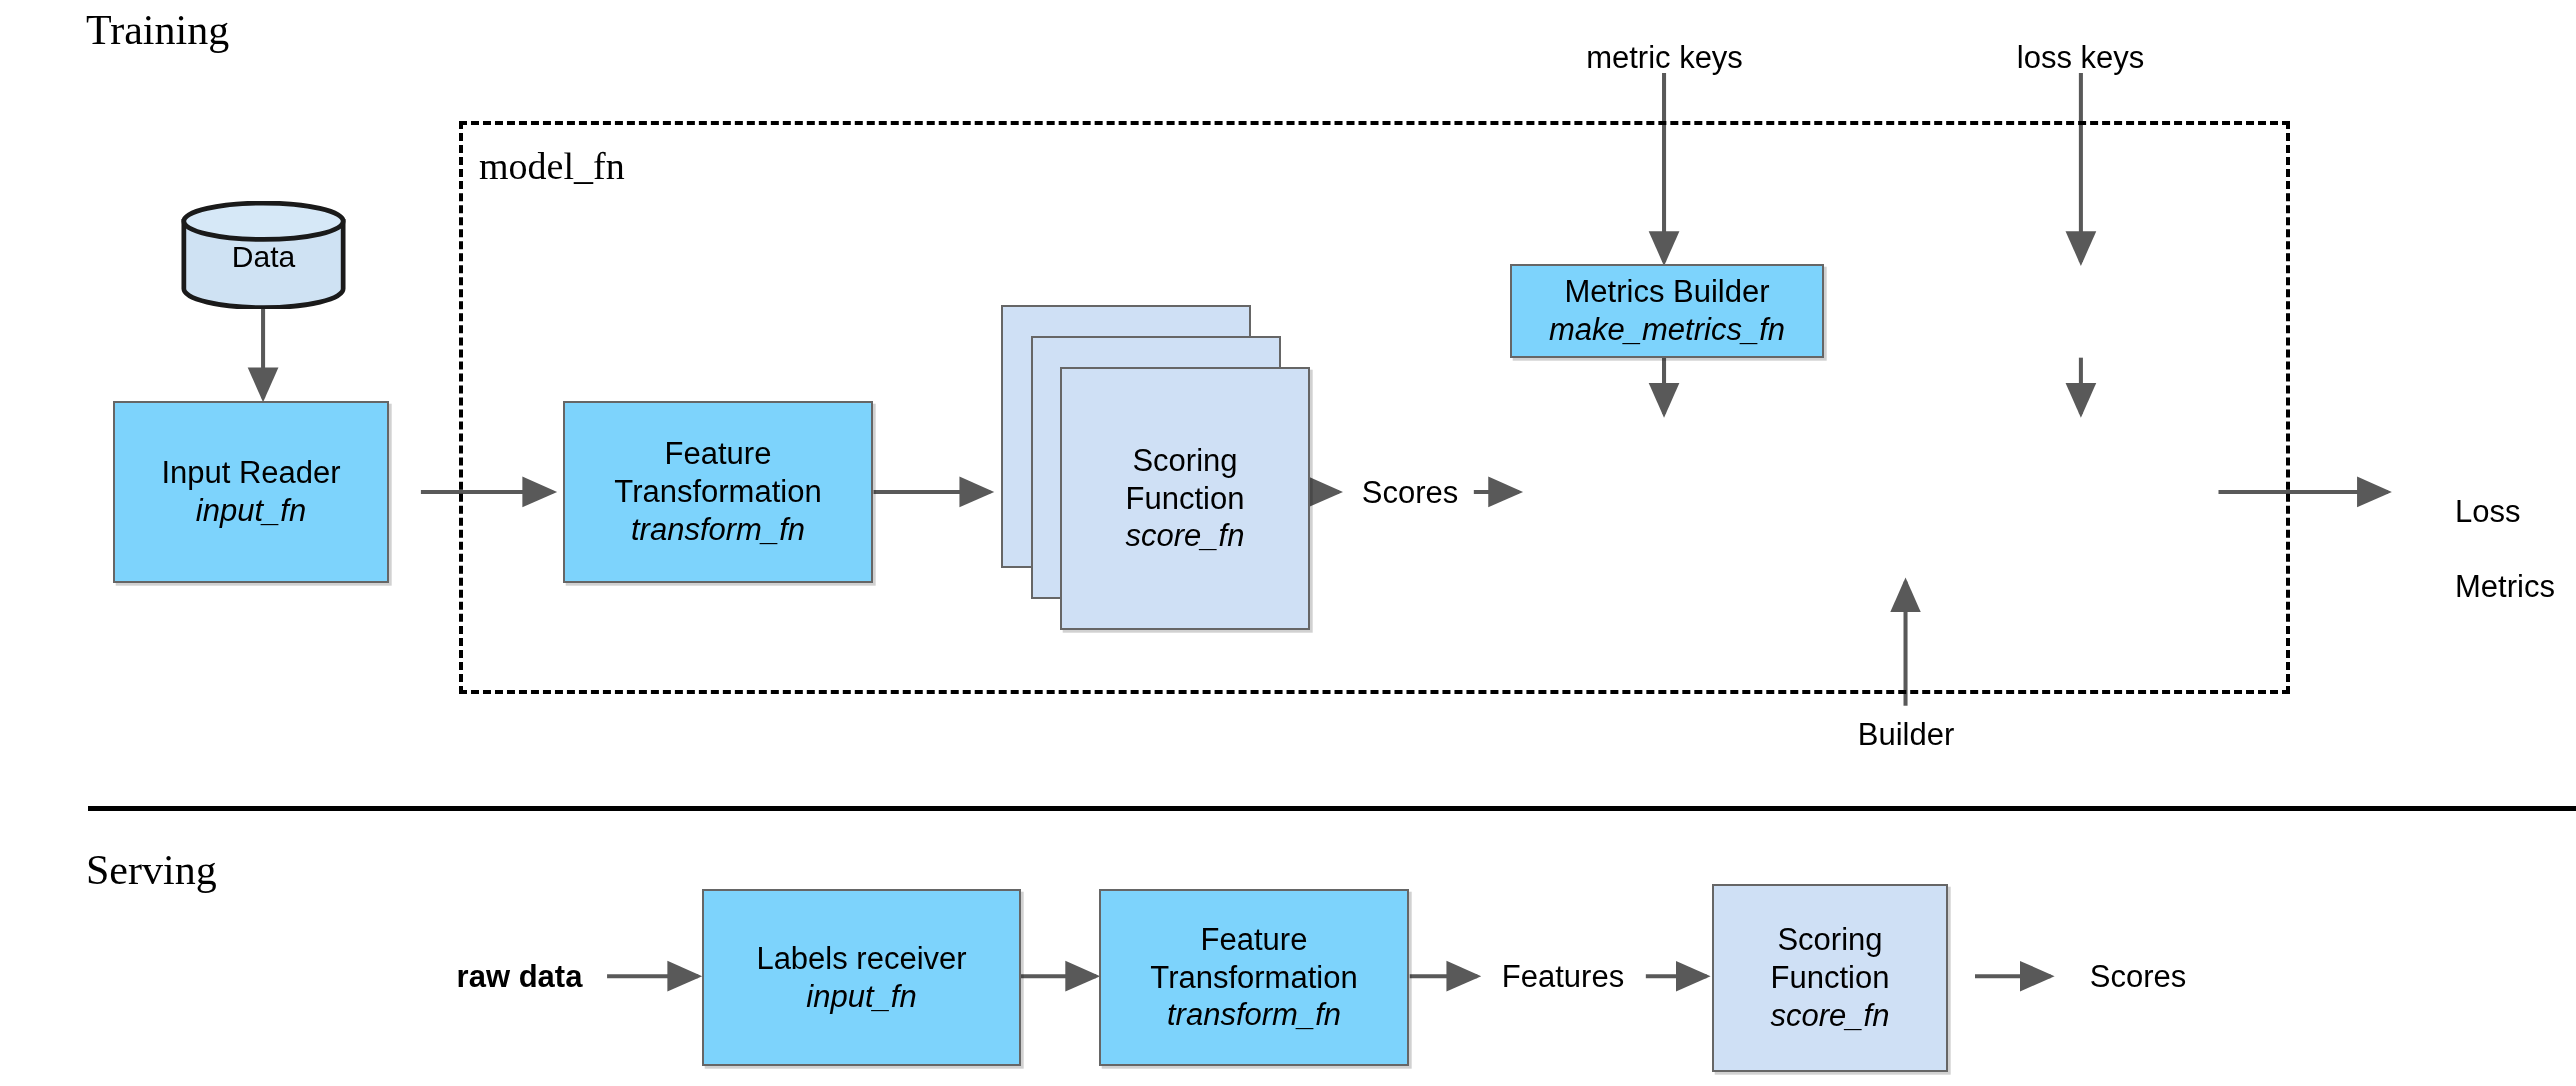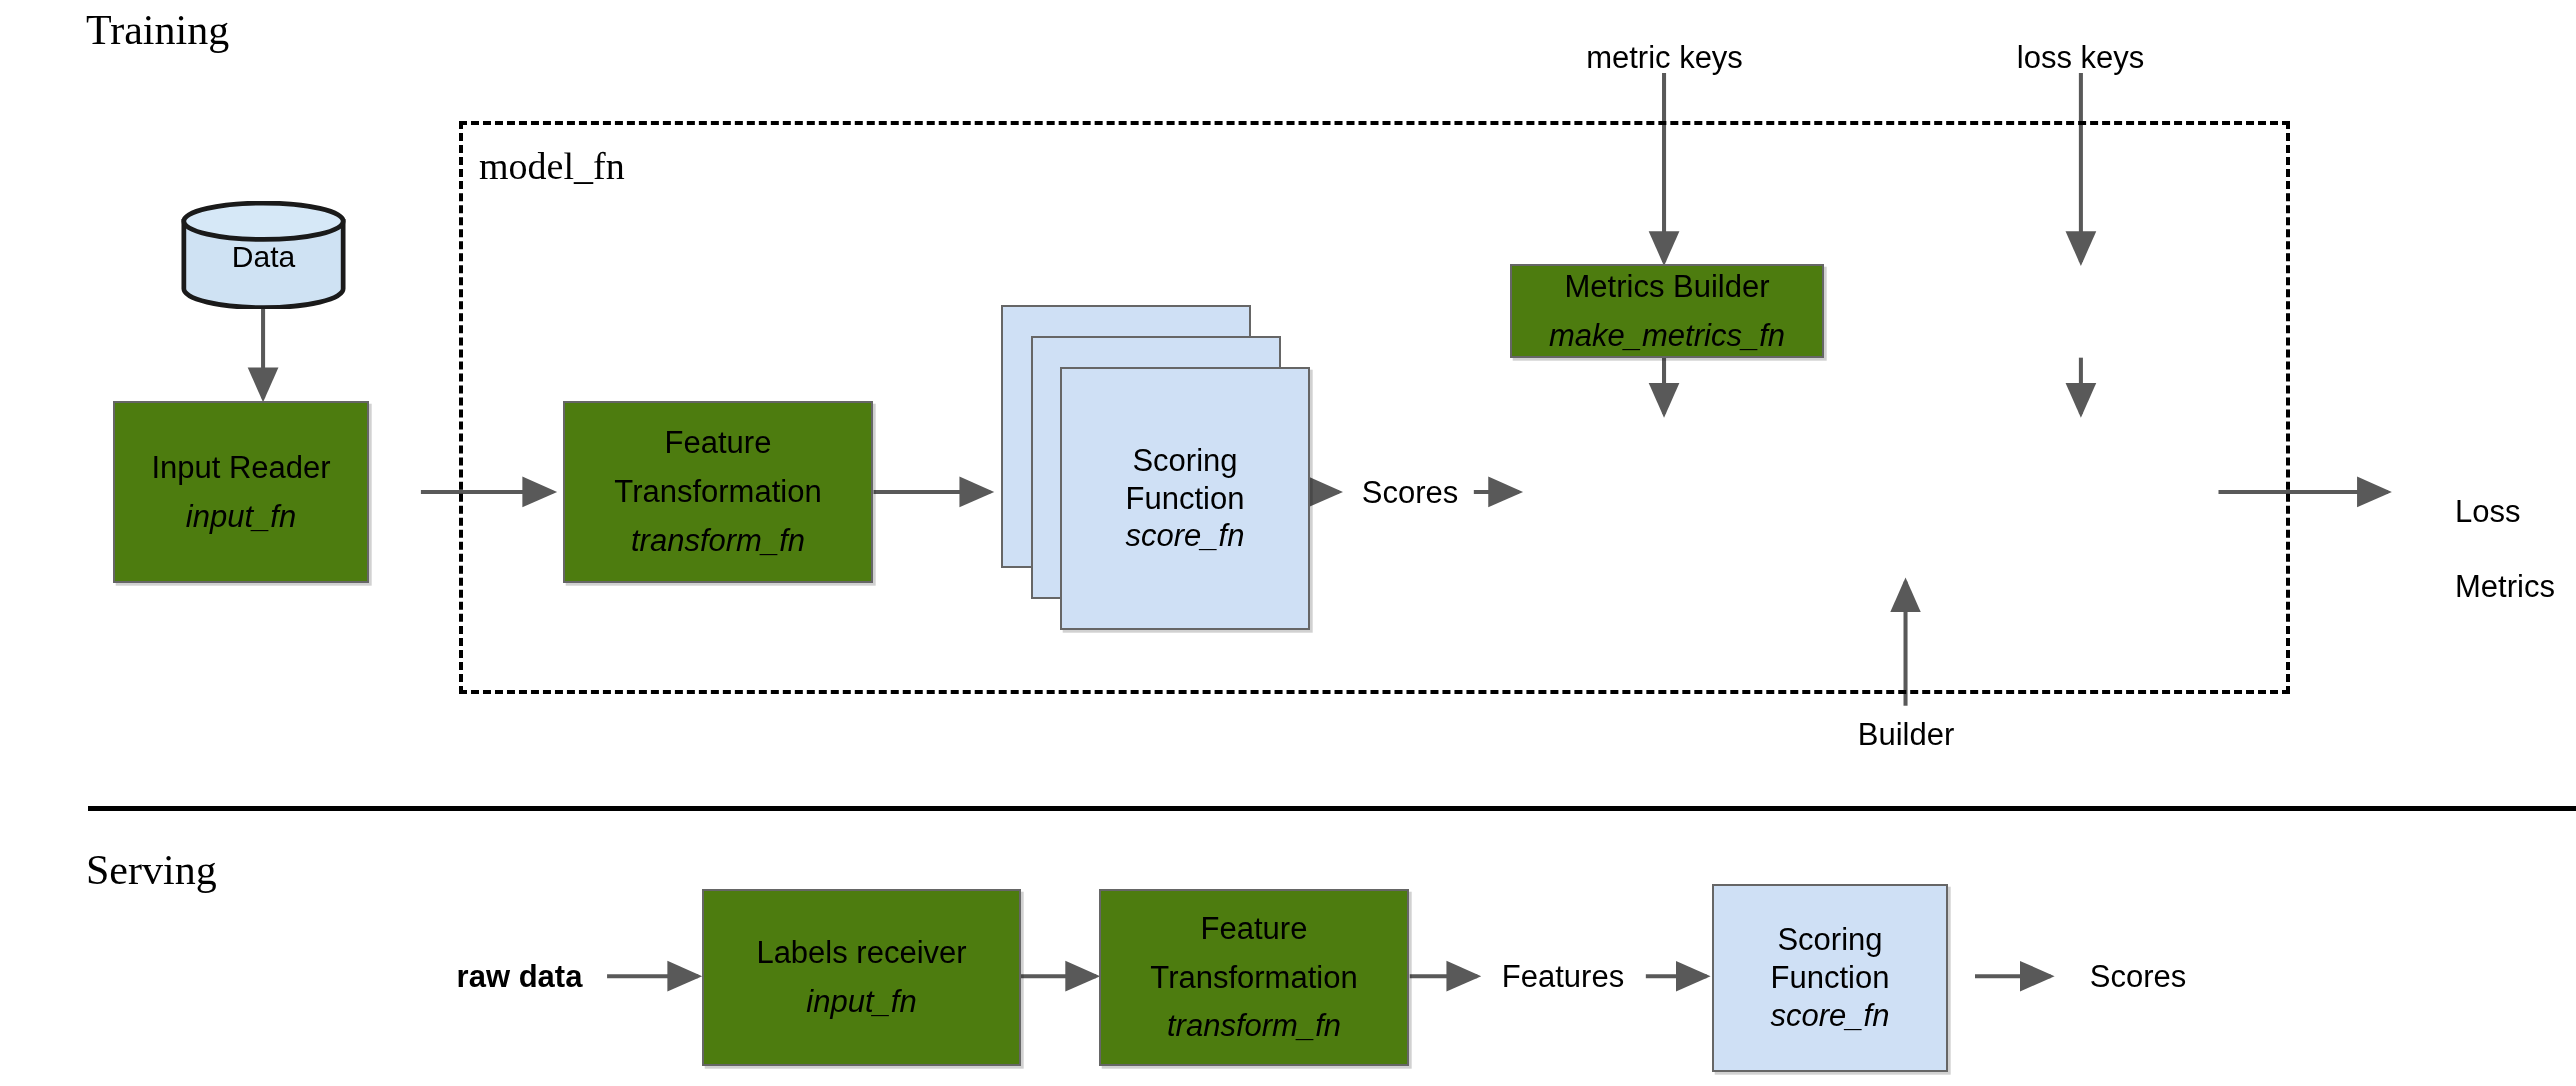--- a/index.html
+++ b/index.html
@@ -48,21 +48,21 @@
     display: flex;
     flex-direction: column;
     align-items: center;
     justify-content: center;
     text-align: center;
     color: #000000;
     font-size: 31px;
     line-height: 1.22;
     box-shadow: 2.7px 2.7px 0 rgba(0,0,0,0.18);
   }
-  .node.yellow { background: #4d7c0f; gap: 11px; }
+  .node.yellow { background: #7dd3fc; }
   .node.blue   { background: #cfe0f5; }
   .node .fn {
     font-style: italic;
   }
   .stack-back {
     position: absolute;
     box-sizing: border-box;
     border: 2.7px solid #666666;
     background: #cfe0f5;
   }
@@ -142,21 +142,21 @@
   <div class="model-fn-label" style="left:479px; top:147px;">model_fn</div>
 
   <div class="cyl" style="left:181px; top:201px; width:165px; height:108px;">
     <svg width="165" height="108" viewBox="0 0 244 160">
       <path d="M4,30 L4,130 A118,28 0 0 0 240,130 L240,30 Z" fill="#cfe2f3" stroke="#1a1a1a" stroke-width="7"></path>
       <ellipse cx="122" cy="30" rx="118" ry="27" fill="#d6e8f7" stroke="#1a1a1a" stroke-width="7"></ellipse>
     </svg>
     <div class="cyl-text" style="top:39px;">Data</div>
   </div>
 
-  <div class="node yellow" style="left:113px; top:401px; width:256px; height:182px;">
+  <div class="node yellow" style="left:113px; top:401px; width:276px; height:182px;">
     <div>Input Reader</div>
     <div class="fn">input_fn</div>
   </div>
 
   <div class="node yellow" style="left:563px; top:401px; width:310px; height:182px;">
     <div>Feature</div>
     <div>Transformation</div>
     <div class="fn">transform_fn</div>
   </div>
 

